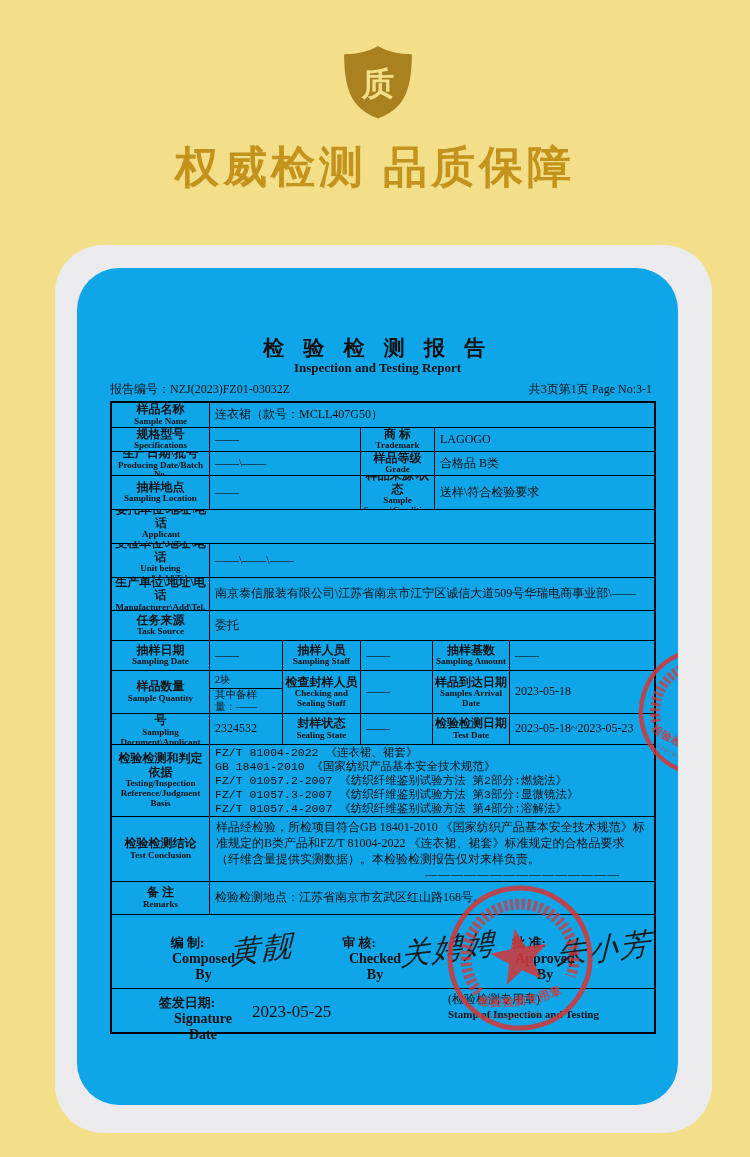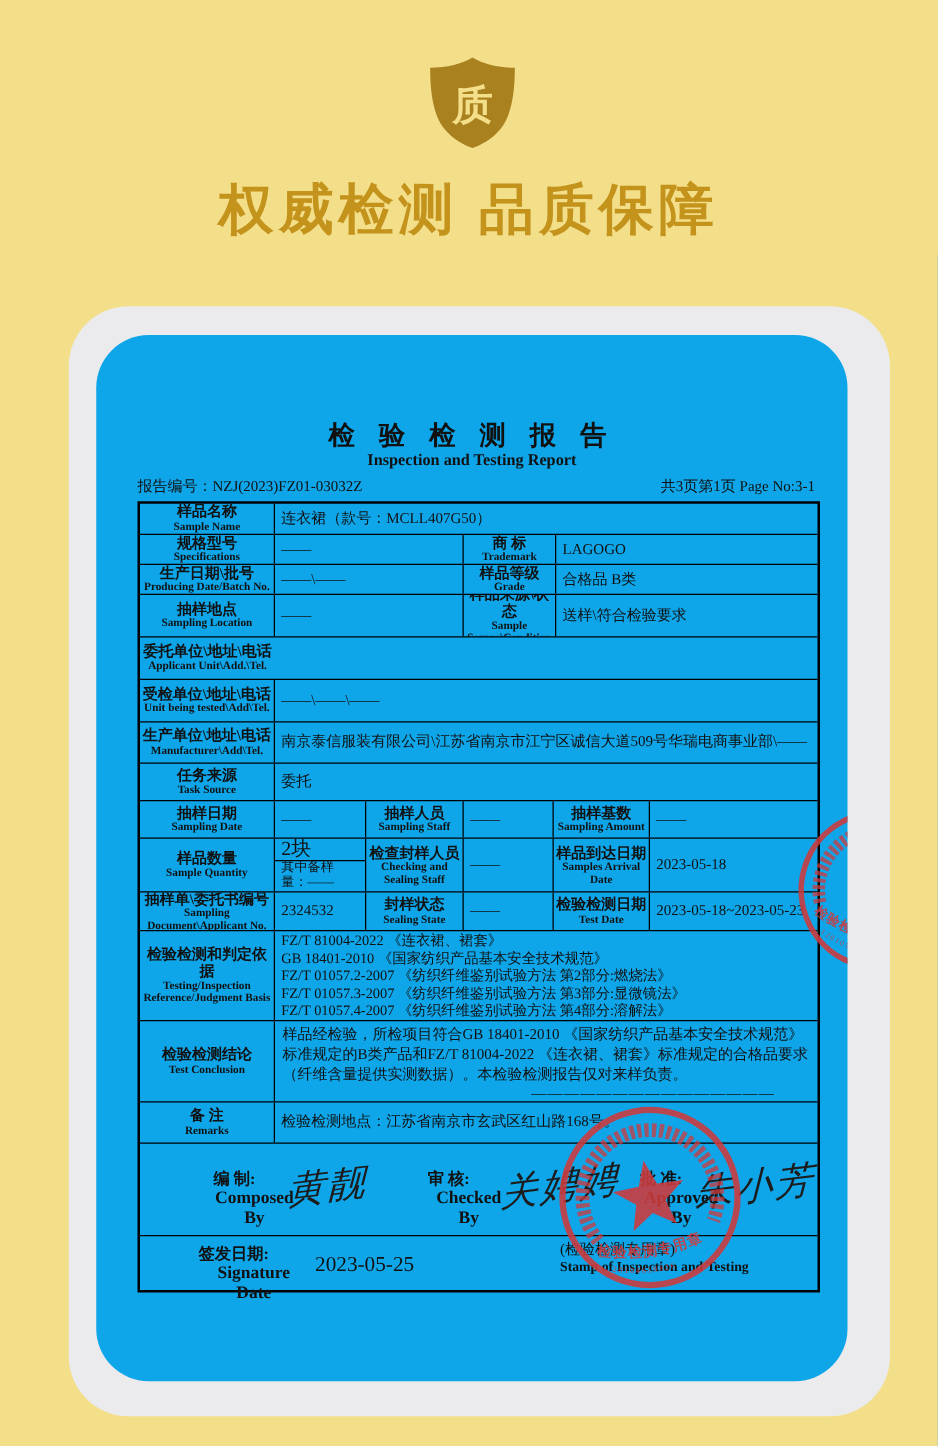--- a/index.html
+++ b/index.html
@@ -29,28 +29,28 @@
   .tbl{position:absolute;left:33px;top:133px;width:542px;border:2px solid #000;}
   .tr{display:flex;border-bottom:1px solid #000;box-sizing:border-box;}
   .tbl > .tr:last-child{border-bottom:none;}
   .td{border-right:1px solid #000;box-sizing:border-box;display:flex;flex-direction:column;
       justify-content:center;overflow:hidden;}
   .tr > .td:last-child{border-right:none;}
   .lbl{align-items:center;text-align:center;font-weight:bold;padding:0 2px;}
   .lbl .zh{font-size:12px;line-height:1.12;}
   .lbl .en{font-size:9px;line-height:1.08;}
   .val{font-size:12px;line-height:1.3;padding:1px 5px;}
-  .c1{width:108px;flex:none;}
+  .c1{width:98px;flex:none;}
   .f2{width:151px;flex:none;} .f3{width:74px;flex:none;} .f4{flex:1;}
   .s2{width:73px;flex:none;} .s3{width:78px;flex:none;} .s4{width:72px;flex:none;}
   .s5{width:77px;flex:none;} .s6{flex:1;}
   .grow{flex:1;}
   .split{padding:0;justify-content:stretch;}
   .split .sub{box-sizing:border-box;display:flex;flex-direction:column;justify-content:center;
-              padding:0 5px;font-size:16px;}
+              padding:0 5px;font-size:10px;}
   .split .sub.top{height:18px;border-bottom:1px solid #000;flex:none;}
   .split .sub.bot{flex:1;font-size:10.5px;line-height:1.1;}
   .basis{justify-content:center;}
   .basis .bline{font-size:11.5px;line-height:14px;white-space:nowrap;}
   .concl{justify-content:flex-start;}
   .concl .ctext{font-size:12px;line-height:16px;}
   .concl .cdash{align-self:flex-end;padding-right:28px;font-size:12px;letter-spacing:1px;}
 
   .sigrow{position:relative;}
   .sigblk{position:absolute;display:flex;flex-direction:column;align-items:center;
@@ -227,21 +227,21 @@
           <span class="en">Test Date</span>
         </div>
         <div class="td val s6">2023-05-18~2023-05-23</div>
       </div>
 
       <div class="tr" style="height:72px">
         <div class="td lbl c1">
           <span class="zh">检验检测和判定依据</span>
           <span class="en">Testing/Inspection Reference/Judgment Basis</span>
         </div>
-        <div class="td basis grow" style="padding:1px 5px;">
+        <div class="td basis grow" style="padding:1px 5px;font-family:Liberation Mono, monospace;">
           <div class="bline">FZ/T 81004-2022 《连衣裙、裙套》</div>
           <div class="bline">GB 18401-2010 《国家纺织产品基本安全技术规范》</div>
           <div class="bline">FZ/T 01057.2-2007 《纺织纤维鉴别试验方法 第2部分:燃烧法》</div>
           <div class="bline">FZ/T 01057.3-2007 《纺织纤维鉴别试验方法 第3部分:显微镜法》</div>
           <div class="bline">FZ/T 01057.4-2007 《纺织纤维鉴别试验方法 第4部分:溶解法》</div>
         </div>
       </div>
 
       <div class="tr" style="height:65px">
         <div class="td lbl c1">

